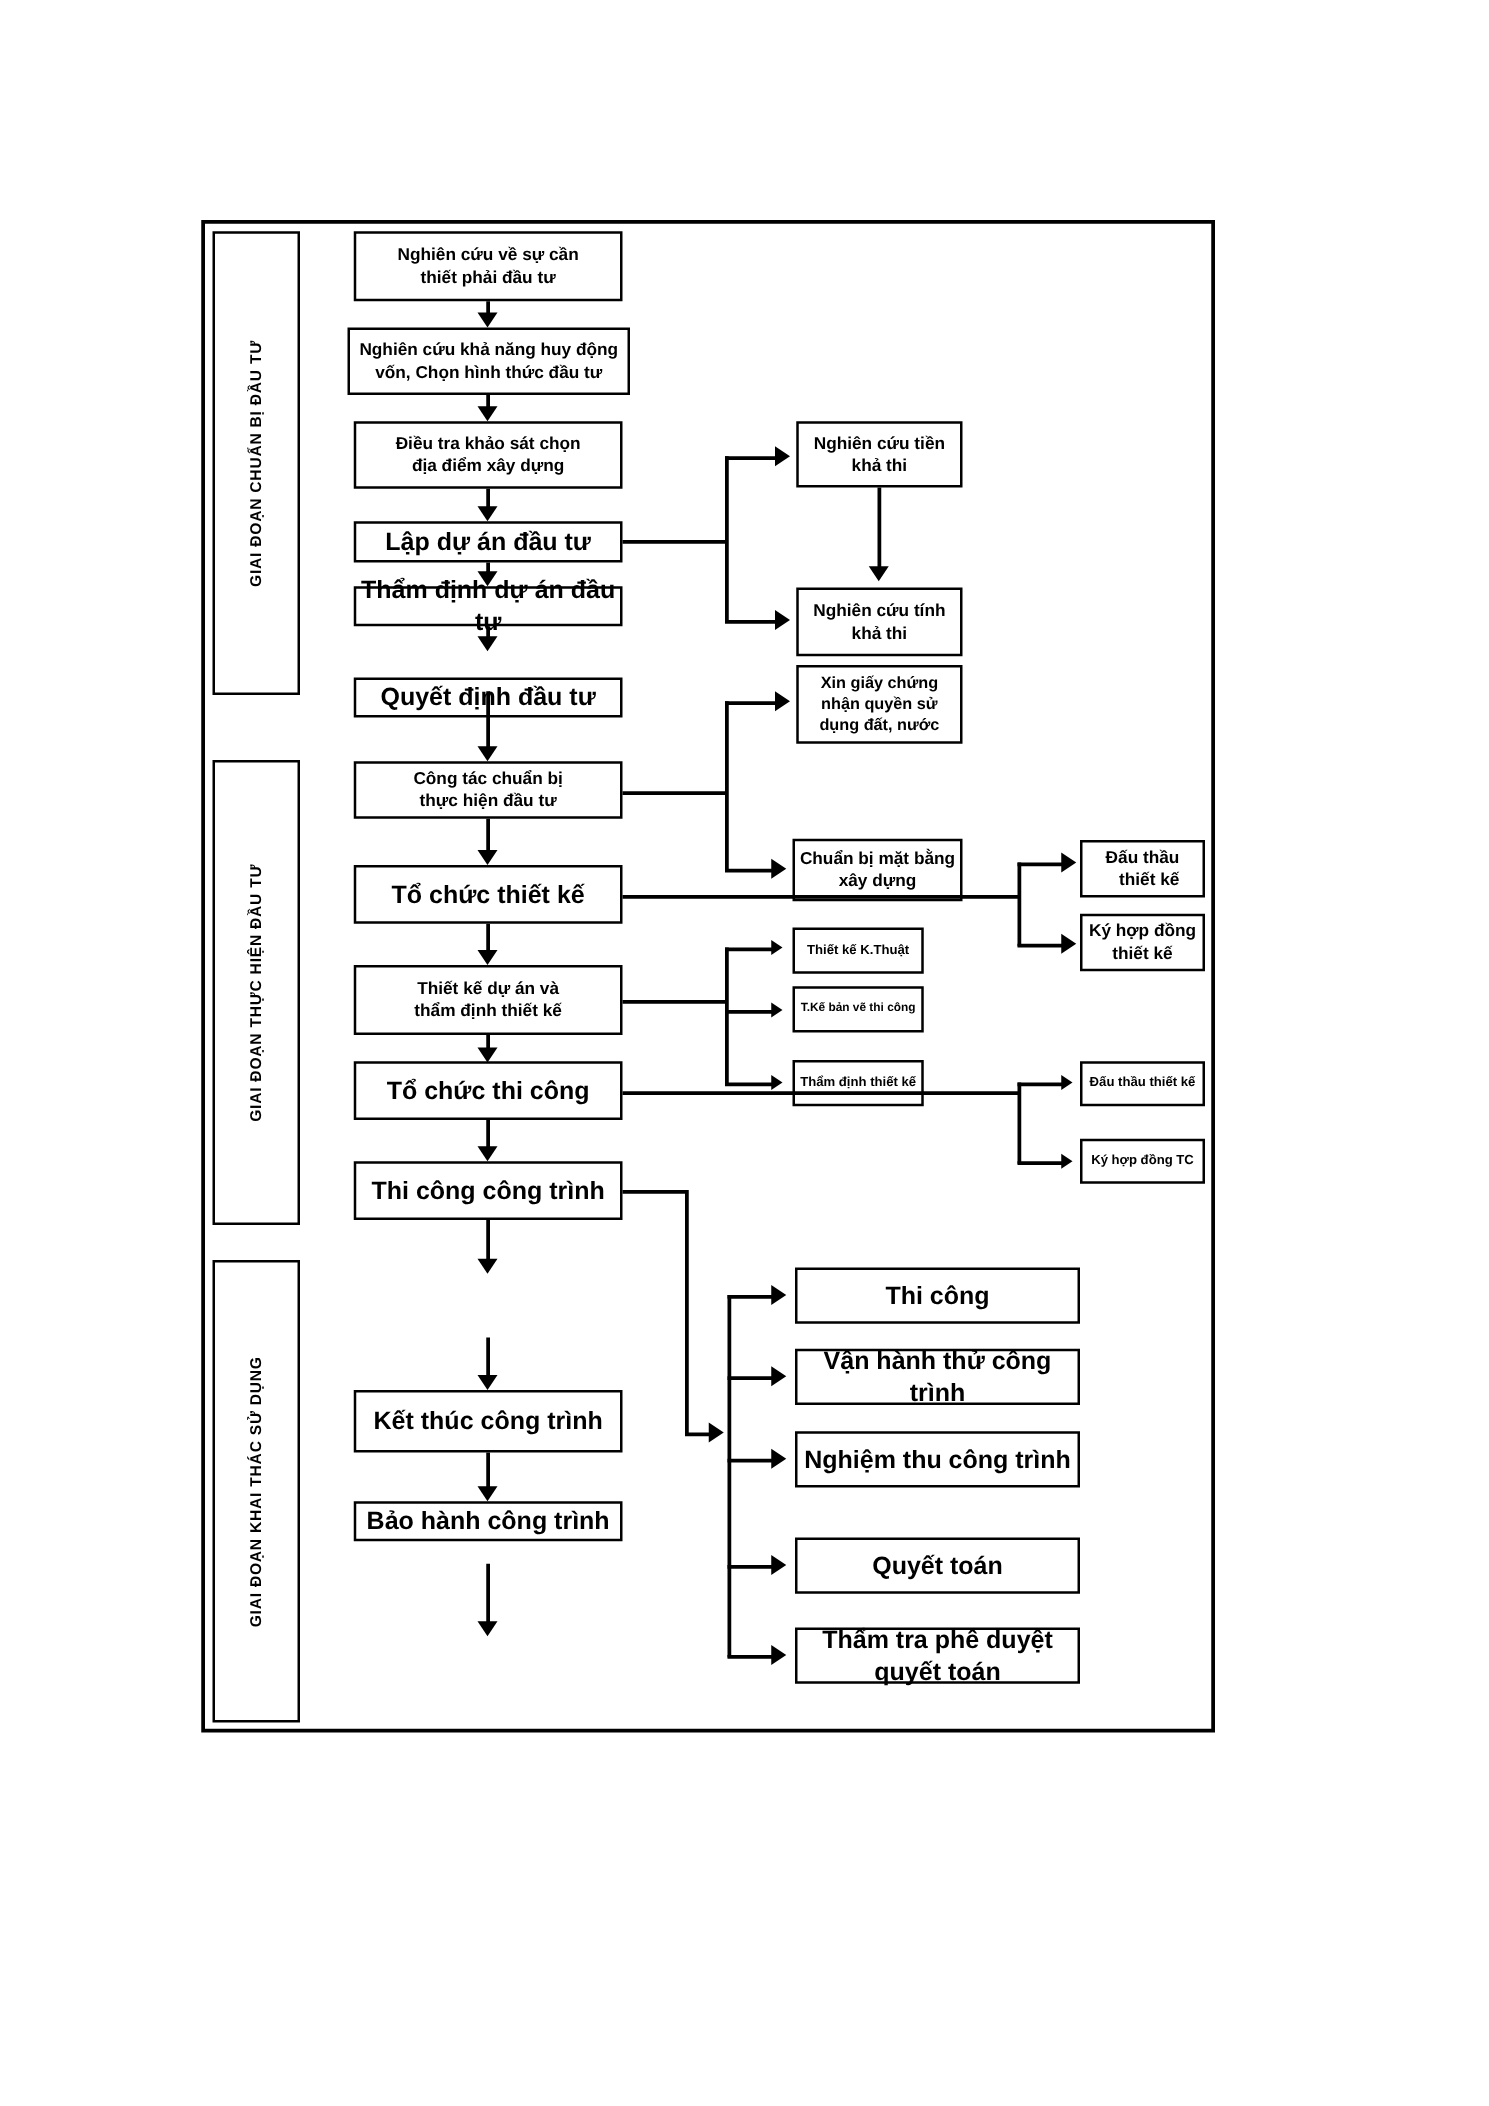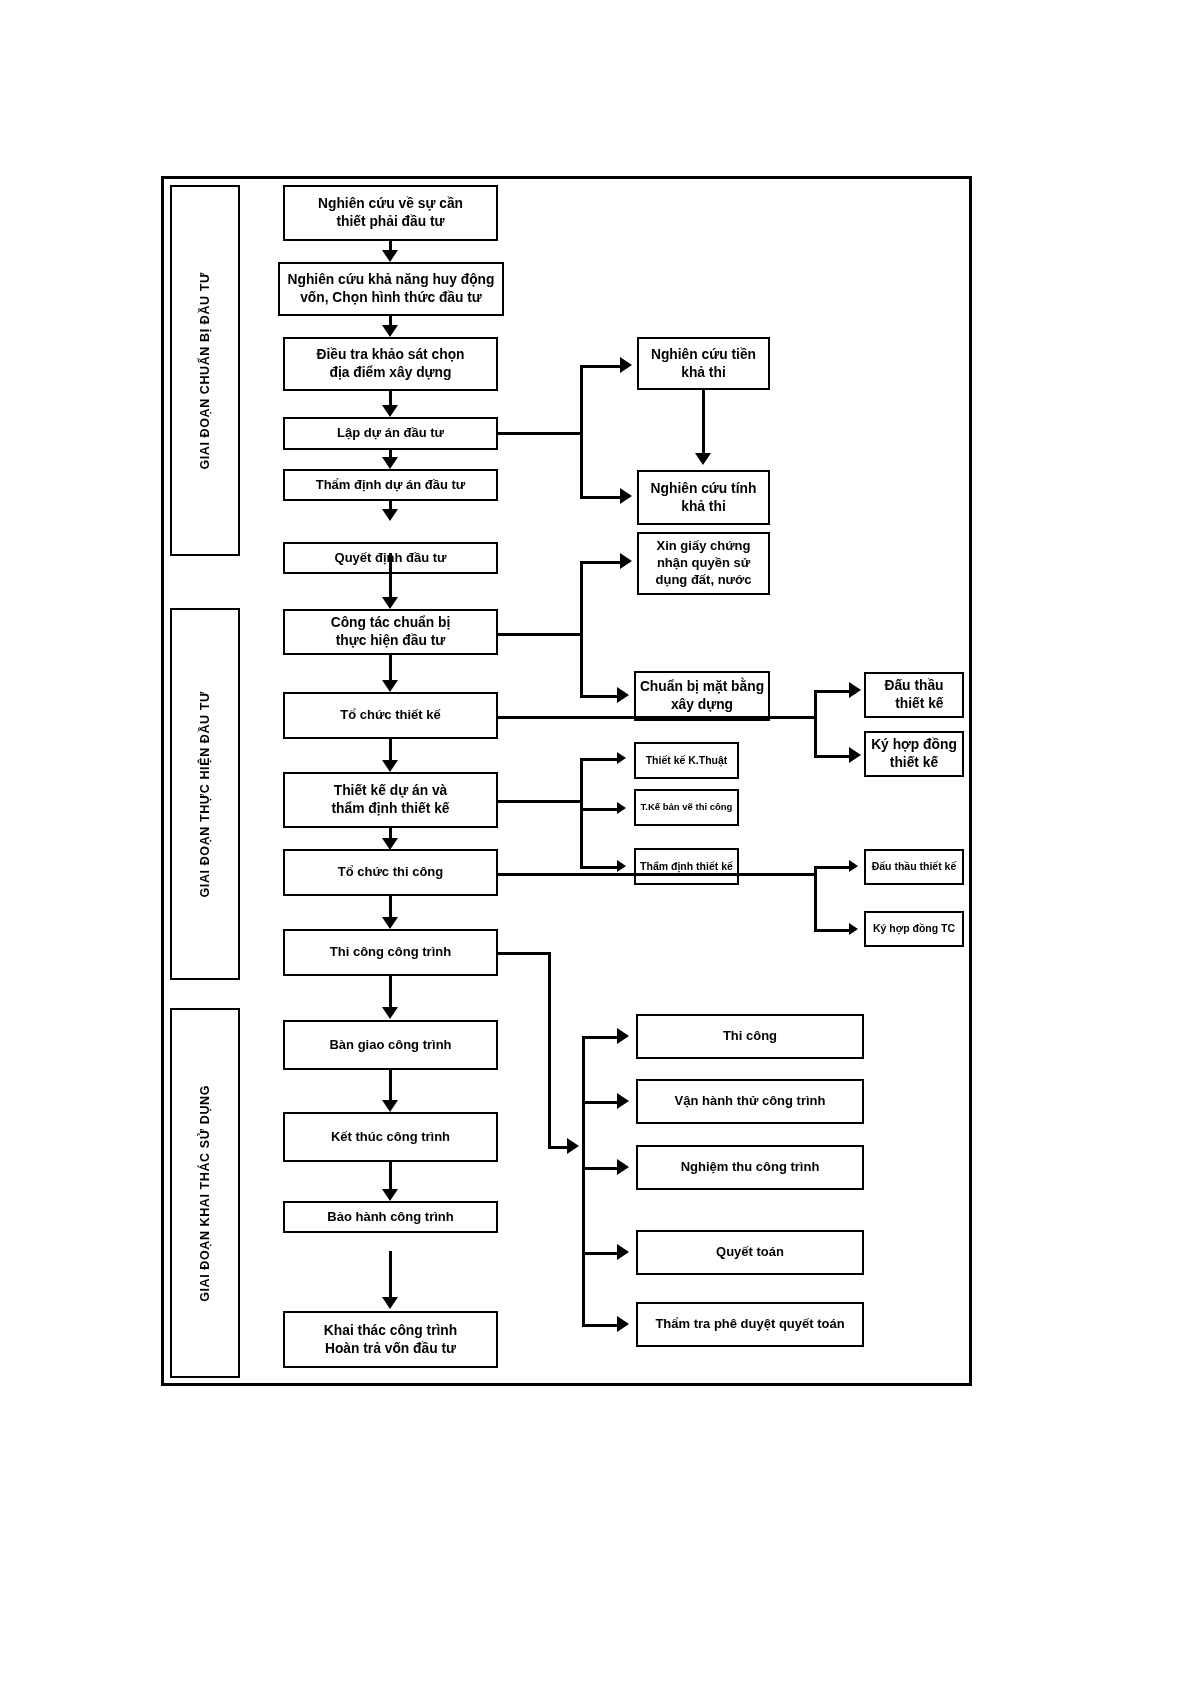--- a/index.html
+++ b/index.html
@@ -50,21 +50,21 @@
     background:#fff;
     display:flex;
     align-items:center;
     justify-content:center;
     text-align:center;
     color:#000;
     line-height:1.30;
     padding:1px 3px;
   }
   .box span{display:block;white-space:pre-line;}
-  .f15{font-size:13px;font-weight:600;}
+  .f15{font-size:20px;font-weight:600;}
   .f14{font-size:13.8px;font-weight:600;}
   .f13{font-size:13px;font-weight:600;}
   .f9{font-size:9.5px;font-weight:700;}
   .f10{font-size:10.5px;font-weight:700;}
   
   .ln{position:absolute;background:#000;}
   .lnv3{width:3px;}
   .lnh3{height:3px;}
   
   .arr{position:absolute;width:0;height:0;}
@@ -145,36 +145,29 @@
   </div>
 
   <div class="box f15" style="left:283px;top:849px;width:215px;height:47px;">
     <span>Tổ chức thi công</span>
   </div>
 
   <div class="box f15" style="left:283px;top:929px;width:215px;height:47px;">
     <span>Thi công công trình</span>
   </div>
 
-  <div class="box f15" style="left:283px;top:1020px;width:215px;height:50px;">
-    <span>Bàn giao công trình</span>
-  </div>
 
   <div class="box f15" style="left:283px;top:1112px;width:215px;height:50px;">
     <span>Kết thúc công trình</span>
   </div>
 
   <div class="box f15" style="left:283px;top:1201px;width:215px;height:32px;">
     <span>Bảo hành công trình</span>
   </div>
 
-  <div class="box f14" style="left:283px;top:1311px;width:215px;height:57px;">
-    <span>Khai thác công trình
-Hoàn trả vốn đầu tư</span>
-  </div>
 
   <div class="box f14" style="left:637px;top:337px;width:133px;height:53px;">
     <span>Nghiên cứu tiền
 khả thi</span>
   </div>
 
   <div class="box f14" style="left:637px;top:470px;width:133px;height:55px;">
     <span>Nghiên cứu tính
 khả thi</span>
   </div>

